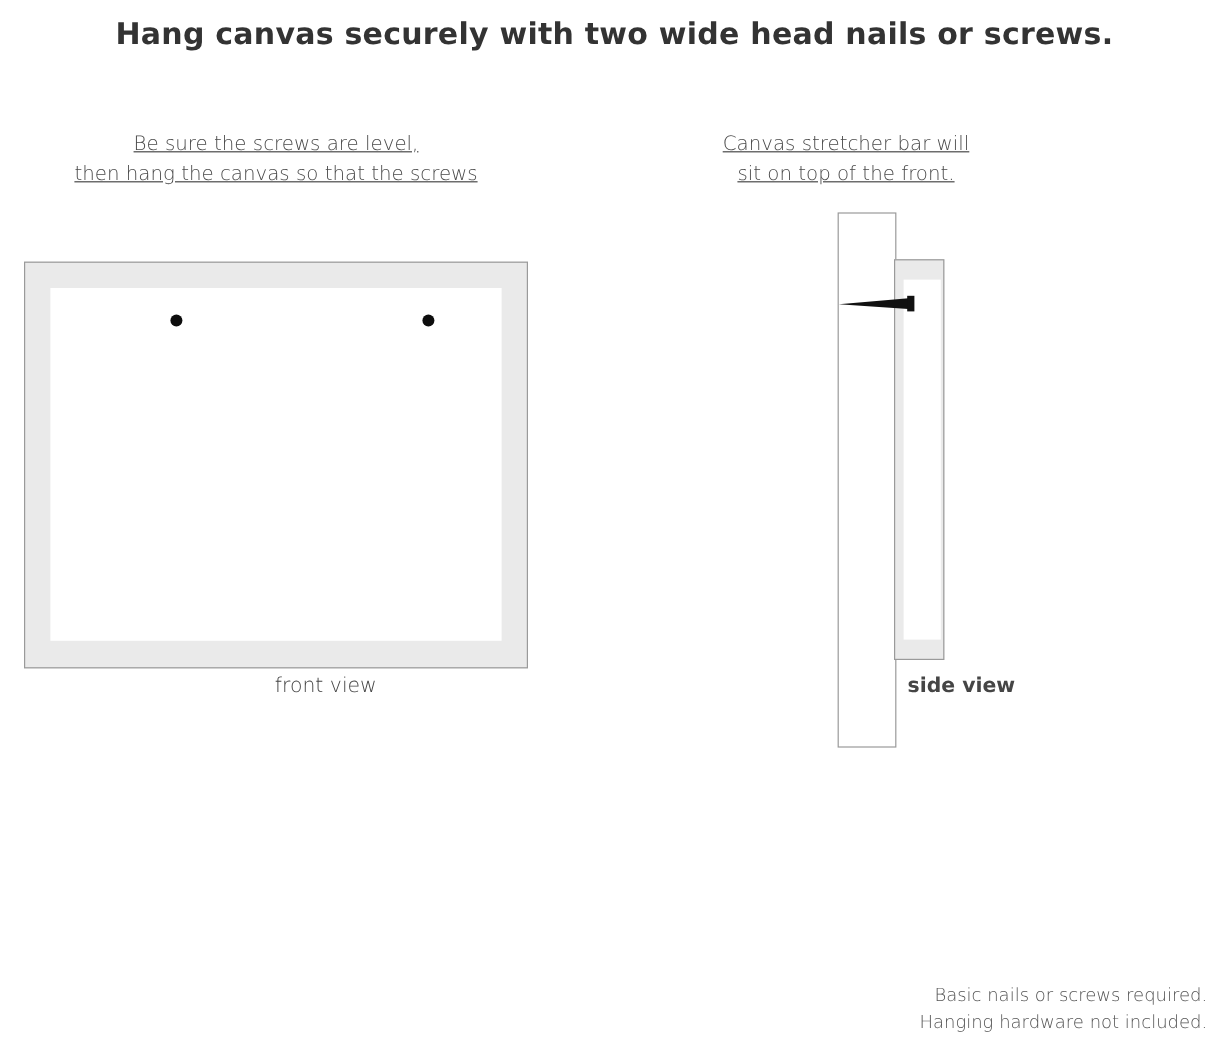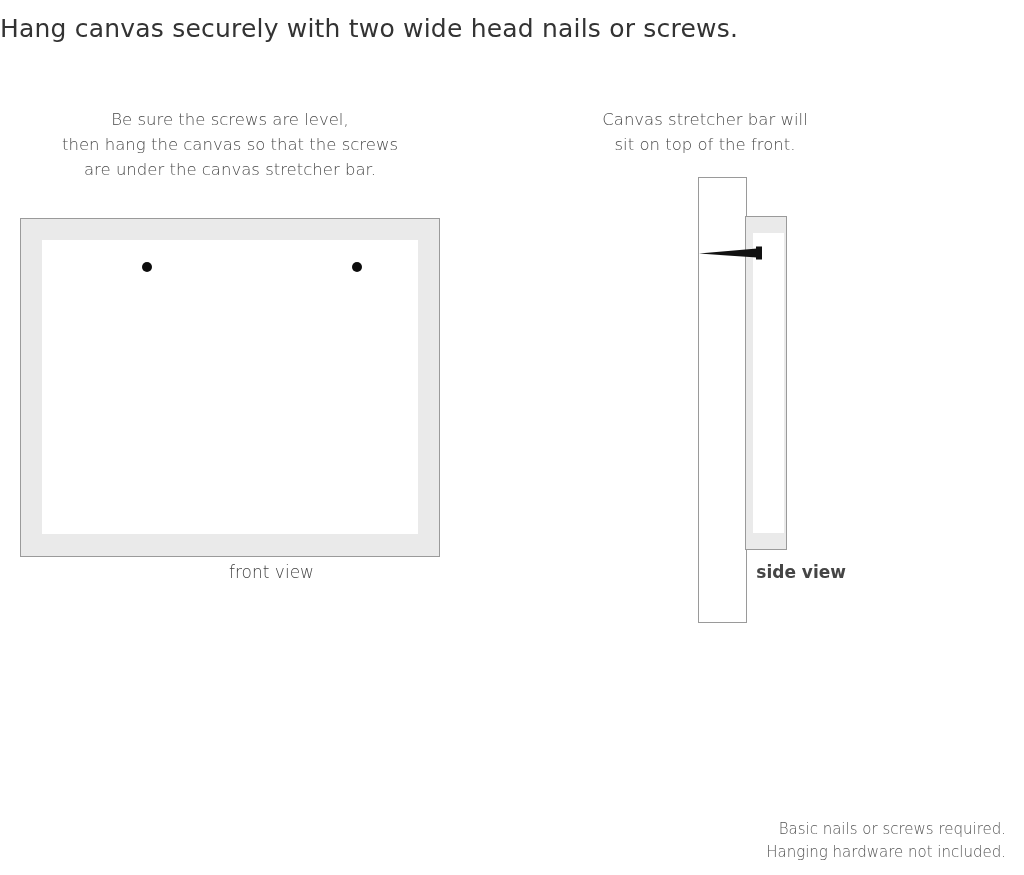--- a/index.html
+++ b/index.html
@@ -17,23 +17,23 @@
     color: #3a3a3a;
     -webkit-font-smoothing: antialiased;
   }
 
   
   .headline {
     position: absolute;
     left: 0;
     top: 14px;
     width: 1024px;
-    text-align: left;
+    text-align: center;
     font-size: 25px;
-    font-weight: 400;
+    font-weight: 700;
     letter-spacing: 0.2px;
     color: #333333;
     white-space: nowrap;
   }
 
   
   .caption {
     position: absolute;
     font-size: 16.5px;
     font-weight: 300;
@@ -44,21 +44,21 @@
   .caption-left {
     left: 20px;
     top: 107px;
     width: 420px;
   }
   .caption-right {
     left: 585px;
     top: 107px;
     width: 240px;
   }
-  .caption div { white-space: nowrap; }
+  .caption div { white-space: nowrap; text-decoration: underline; }
 
   
   .front-view {
     position: absolute;
     left: 20px;
     top: 218px;
     width: 420px;
     height: 339px;
   }
   .front-frame {
@@ -155,21 +155,20 @@
   .footer div { white-space: nowrap; }
 </style>
 </head>
 <body>
 
 <div class="headline">Hang canvas securely with two wide head nails or screws.</div>
 
 <div class="caption caption-left">
   <div>Be sure the screws are level,</div>
   <div>then hang the canvas so that the screws</div>
-  <div>are under the canvas stretcher bar.</div>
 </div>
 
 <div class="caption caption-right">
   <div>Canvas stretcher bar will</div>
   <div>sit on top of the front.</div>
 </div>
 
 <div class="front-view">
   <div class="front-frame">
     <div class="front-inner">

